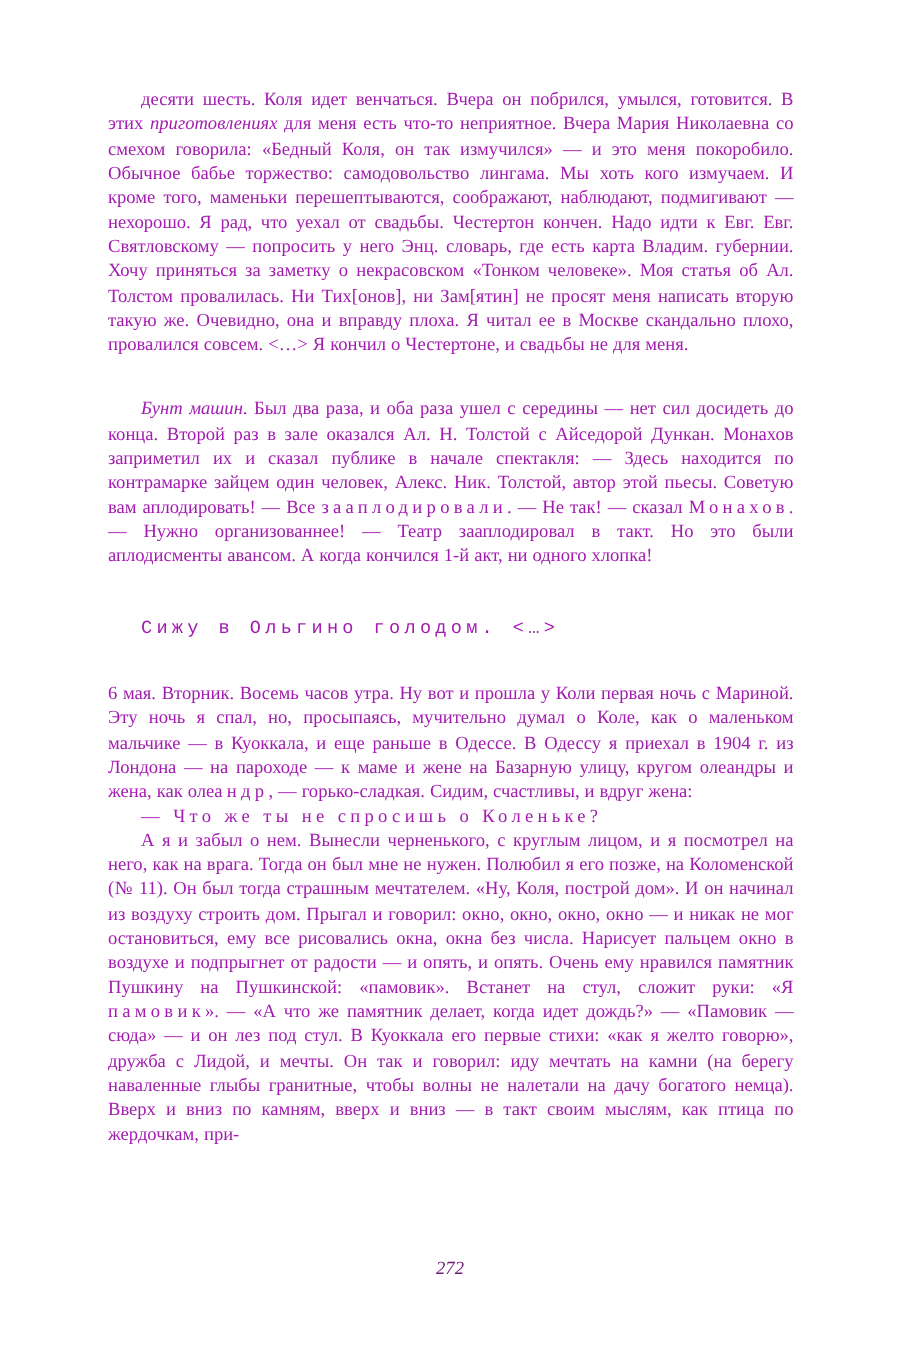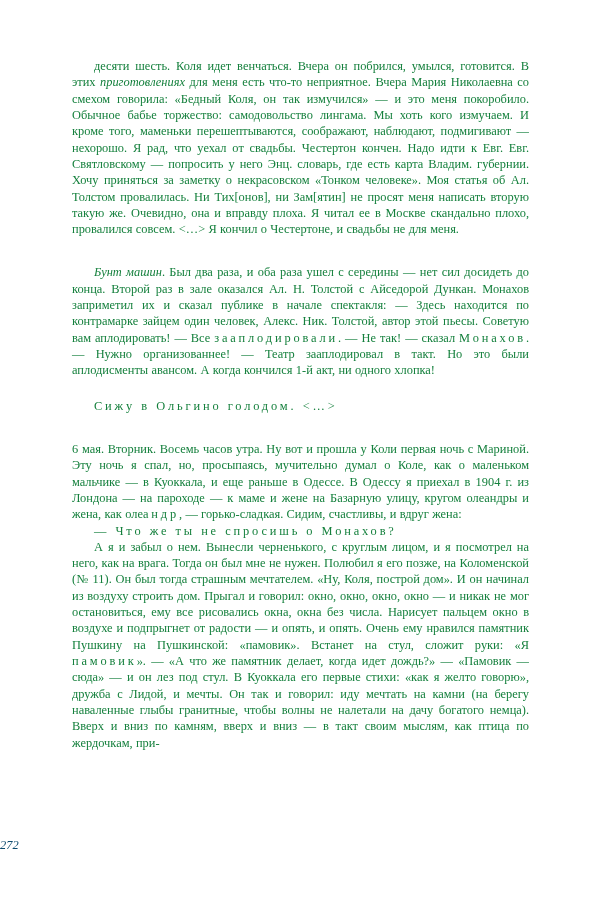--- a/index.html
+++ b/index.html
@@ -30,66 +30,68 @@
     width: 457px;
   }
   p.para {
     margin: 0;
     font-size: 12.4px;
     line-height: 16.32px;
     text-align: justify;
     text-justify: inter-word;
     word-spacing: 0.02em;
     hyphens: manual;
-    color: #15803d;
+    color: #a21caf;
   }
   p.indent {
     text-indent: 22px;
   }
   p.gap-before {
-    margin-top: 19px;
+    margin-top: 32px;
+    font-family: Liberation Mono, monospace;
   }
   p.gap-big {
     margin-top: 27px;
   }
   .it {
     font-style: italic;
   }
   .bd {
     font-weight: normal;
   }
   .sp {
     letter-spacing: 0.23em;
   }
   .folio {
     position: absolute;
     left: 0;
     top: 838px;
     width: 600px;
+    text-align: center;
     font-size: 12.4px;
     font-style: italic;
-    color: #0c4a6e;
+    color: #701a75;
   }
 </style>
 </head>
 <body>
 
 <div class="page">
 
   <div class="text-block">
 
     <p class="para indent"><span>десяти шесть. Коля идет венчаться. Вчера он побрился, умылся, готовится. В этих </span><span class="it">приготовлениях</span><span> для меня есть что-то неприятное. Вчера Мария Николаевна со смехом говорила: «Бедный Коля, он так измучился» — и это меня покоробило. Обычное бабье торжество: самодовольство лингама. Мы хоть кого измучаем. И кроме того, маменьки перешептываются, соображают, наблюдают, подмигивают — нехорошо. Я рад, что уехал от свадьбы. Честертон кончен. Надо идти к Евг. Евг. Святловскому — попросить у него Энц. словарь, где есть карта Владим. губернии. Хочу приняться за заметку о некрасовском «Тонком человеке». Моя статья об Ал. Толстом провалилась. Ни Тих[онов], ни Зам[ятин] не просят меня написать вторую такую же. Очевидно, она и вправду плоха. Я читал ее в Москве скандально плохо, провалился совсем. &lt;…&gt; Я кончил о Честертоне, и свадьбы не для меня.</span></p>
 
     <p class="para indent gap-big"><span class="it">Бунт машин</span><span>. Был два раза, и оба раза ушел с середины — нет сил досидеть до конца. Второй раз в зале оказался Ал. Н. Толстой с Айседорой Дункан. Монахов заприметил их и сказал публике в начале спектакля: — Здесь находится по контрамарке зайцем один человек, Алекс. Ник. Толстой, автор этой пьесы. Советую вам аплодировать! — Все </span><span class="sp">зааплодировали</span><span>. — Не так! — сказал </span><span class="sp">Монахов</span><span>. — Нужно организованнее! — Театр зааплодировал в такт. Но это были аплодисменты авансом. А когда кончился 1-й акт, ни одного хлопка!</span></p>
 
     <p class="para indent gap-before"><span class="sp">Сижу в Ольгино голодом. &lt;…&gt;</span></p>
 
     <p class="para gap-big"><span class="bd">6 мая. Вторник. Восемь часов утра.</span><span> Ну вот и прошла у Коли первая ночь с Мариной. Эту ночь я спал, но, просыпаясь, мучительно думал о Коле, как о маленьком мальчике — в Куоккала, и еще раньше в Одессе. В Одессу я приехал в 1904 г. из Лондона — на пароходе — к маме и жене на Базарную улицу, кругом олеандры и жена, как оле</span><span class="sp">андр</span><span>, — горько-сладкая. Сидим, счастливы, и вдруг жена:</span></p>
 
-    <p class="para indent"><span class="sp">— Что же ты не спросишь о Монахов?</span></p>
+    <p class="para indent"><span class="sp">— Что же ты не спросишь о Коленьке?</span></p>
 
     <p class="para indent"><span>А я и забыл о нем. Вынесли черненького, с круглым лицом, и я посмотрел на него, как на врага. Тогда он был мне не нужен. Полюбил я его позже, на Коломенской (№ 11). Он был тогда страшным мечтателем. «Ну, Коля, построй дом». И он начинал из воздуху строить дом. Прыгал и говорил: окно, окно, окно, окно — и никак не мог остановиться, ему все рисовались окна, окна без числа. Нарисует пальцем окно в воздухе и подпрыгнет от радости — и опять, и опять. Очень ему нравился памятник Пушкину на Пушкинской: «памовик». Встанет на стул, сложит руки: «Я </span><span class="sp">памовик</span><span>». — «А что же памятник делает, когда идет дождь?» — «Памовик — сюда» — и он лез под стул. В Куоккала его первые стихи: «как я желто говорю», дружба с Лидой, и мечты. Он так и говорил: иду мечтать на камни (на берегу наваленные глыбы гранитные, чтобы волны не налетали на дачу богатого немца). Вверх и вниз по камням, вверх и вниз — в такт своим мыслям, как птица по жердочкам, при-</span></p>
 
   </div>
 
   <div class="folio">272</div>
 
 </div>
 
 </body></html>

